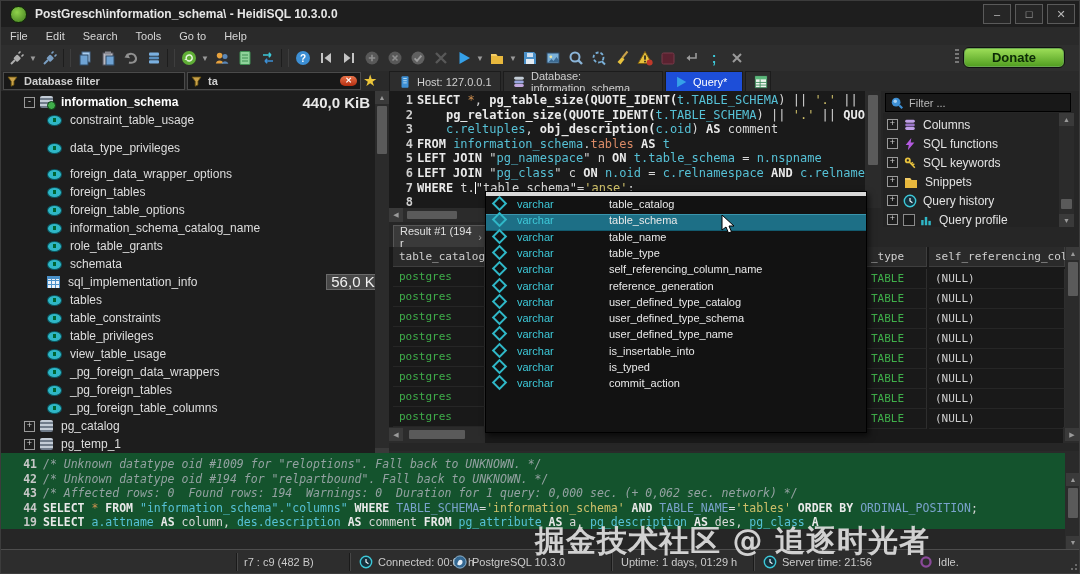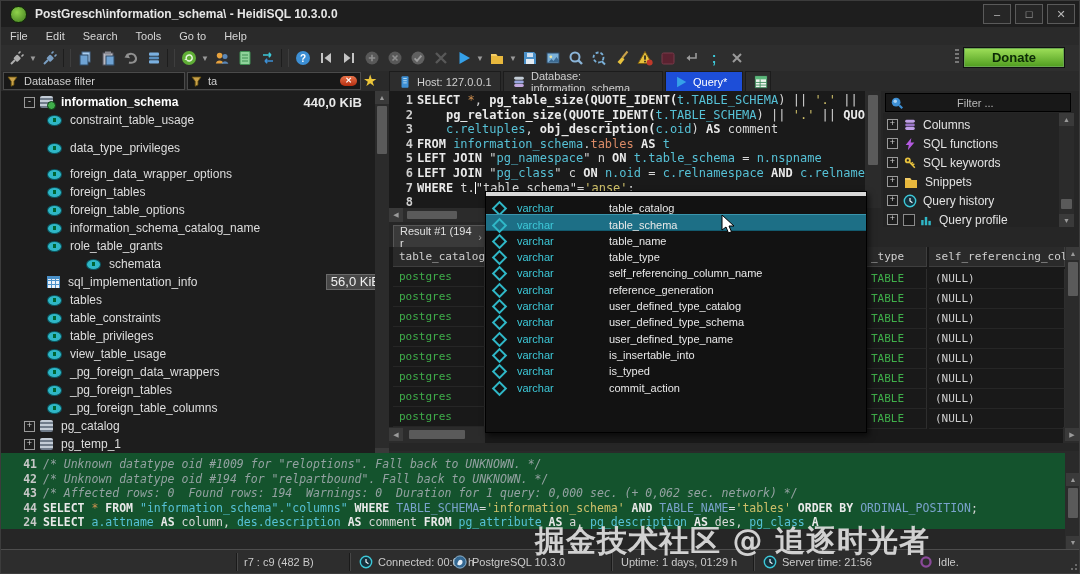--- a/index.html
+++ b/index.html
@@ -19,41 +19,41 @@
 
   
   #menubar{left:0;top:26px;width:1080px;height:18px;display:flex;align-items:center;background:#2a2a2a;}
   .menuitem{padding:1px 9px;color:#d6d6d6;}
 
   
   #toolbar{left:0;top:44px;width:1080px;height:26px;background:#2e2e2e;display:flex;align-items:center;padding-left:4px;box-sizing:border-box;}
   .tbtn{width:23px;height:22px;display:flex;align-items:center;justify-content:center;border-radius:2px;}
   .tsep{width:6px;height:18px;border-left:1px solid #1d1d1d;border-right:1px solid #3e3e3e;margin:0 2px;}
   .tcaret{width:10px;height:22px;display:flex;align-items:center;justify-content:center;color:#9a9a9a;font-size:8px;}
-  #donate{position:absolute;right:16px;top:2px;width:100px;height:19px;border:1px solid #111;border-radius:0;
+  #donate{position:absolute;right:16px;top:2px;width:100px;height:19px;border:1px solid #111;border-radius:6px;
           background:linear-gradient(#9fe05a,#4f9c1f);color:#0c2a05;font-weight:bold;font-size:13px;
           display:flex;align-items:center;justify-content:center;box-shadow:0 0 0 1px #6aa84f inset;}
   #donategrip{position:absolute;right:122px;top:4px;width:4px;height:16px;
           background:repeating-linear-gradient(#777 0 2px,transparent 2px 4px);}
 
   
   #filtrow{left:0;top:70px;width:1080px;height:20px;background:#2a2a2a;}
   .finput{position:absolute;top:1px;height:16px;background:#181818;border:1px solid #4a4a4a;display:flex;align-items:center;color:#cfcfcf;}
-  .finput .txt{padding-left:3px;}
+  .finput .txt{padding-left:3px;font-weight:bold;}
   #clearbadge{position:absolute;right:3px;top:3px;width:17px;height:10px;border-radius:5px;background:linear-gradient(#e8734a,#b52e10);display:flex;align-items:center;justify-content:center;color:#fff;font-size:8px;font-weight:bold;line-height:1;}
   #star{position:absolute;left:362px;top:0px;color:#ecc63a;font-size:16px;}
   .tab{position:absolute;top:0;height:20px;background:#2d2d2d;border:1px solid #1c1c1c;border-bottom:none;display:flex;align-items:center;gap:5px;padding:0 8px;box-sizing:border-box;color:#cfcfcf;}
   .tab.active{background:#1d4ed8;color:#ffffff;}
 
   
   #tree{left:0;top:90px;width:374px;height:370px;background:#1d1d1d;overflow:hidden;}
   .trow{position:absolute;left:0;width:374px;height:18px;display:flex;align-items:center;}
   .trow .lbl{color:#dedede;font-size:12px;}
   .trow .lbl.root{font-weight:bold;color:#fff;}
-  .tsize{position:absolute;right:36px;color:#e8e8e8;font-size:13px;}
+  .tsize{position:absolute;right:28px;color:#e8e8e8;font-size:15px;}
   .tsizebox{background:#474747;border:1px solid #6a6a6a;padding:0 4px;line-height:14px;color:#f0f0f0;}
   .expbox{width:9px;height:9px;border:1px solid #9a9a9a;background:#1d1d1d;color:#cfcfcf;font-size:9px;line-height:7px;text-align:center;margin-right:5px;flex:none;}
   .eye{width:13px;height:9px;border-radius:50%;background:radial-gradient(circle at 50% 45%,#063 0 2px,#2fb7c7 2px);flex:none;margin-right:8px;border:1px solid #0b5a64;}
   .stack{width:13px;height:12px;background:repeating-linear-gradient(#c3ccd6 0 2.5px,#707c8a 2.5px 4px);border-radius:2px;flex:none;margin-right:8px;}
   .stack.root{position:relative;}
   .stack.root::after{content:"";position:absolute;right:-3px;bottom:-2px;width:7px;height:7px;border-radius:50%;background:#3fae4a;border:1px solid #0d3a14;}
   .gridico{width:13px;height:12px;flex:none;margin-right:8px;background:
      linear-gradient(#4a90c8 0 3px,transparent 3px),
      repeating-linear-gradient(90deg,#4a90c8 0 1px,transparent 1px 4px),
      repeating-linear-gradient(#4a90c8 0 1px,transparent 1px 4px),#e8f0f8;}
@@ -86,28 +86,28 @@
   .gcell{position:absolute;height:20px;display:flex;align-items:center;padding-left:6px;box-sizing:border-box;border-bottom:1px solid #262626;border-right:1px solid #2e2e2e;font-size:11px;}
   .green{color:#3fae4a;}
   .nullv{color:#cfcfcf;}
   #gridvscroll{left:1064px;top:246px;width:16px;height:196px;background:#2b2b2b;}
   #gridhscroll{left:388px;top:426px;width:96px;height:16px;background:#2b2b2b;}
   #gridright{left:1062px;top:426px;width:18px;height:16px;background:#2b2b2b;}
 
   
   #drop{left:484px;top:190px;width:380px;height:240px;background:#121212;border:1px solid #000;box-shadow:2px 3px 6px rgba(0,0,0,.6);overflow:hidden;}
   #droptop{position:absolute;left:0;top:0;width:380px;height:4px;background:#d8d8d8;}
-  .drow{position:absolute;left:0;width:380px;height:16.3px;display:flex;align-items:flex-end;}
+  .drow{position:absolute;left:0;width:380px;height:16.3px;display:flex;align-items:flex-start;}
   .drow.sel{background:#1d6f86;box-shadow:0 1px 0 #3a95ad inset,0 -1px 0 #125a6e inset;}
   .dia{width:7px;height:7px;border:2px solid #2fb7c7;transform:rotate(45deg);margin:0 12px 0 8px;flex:none;}
   .dtype{width:92px;color:#3dc8d8;}
   .dname{color:#e8e8e8;}
 
   
-  #rfilter{left:884px;top:92px;width:184px;height:17px;background:#181818;border:1px solid #000;display:flex;align-items:center;color:#b8b8b8;gap:48px;}
+  #rfilter{left:884px;top:92px;width:184px;height:17px;background:#181818;border:1px solid #000;display:flex;align-items:center;color:#b8b8b8;}
   #rtree{left:882px;top:112px;width:176px;height:114px;background:#232323;overflow:hidden;}
   .rrow{position:absolute;left:0;width:176px;height:19px;display:flex;align-items:center;}
   .rrow .lbl{color:#e2e2e2;font-size:12px;margin-left:6px;}
   .cb{width:10px;height:10px;border:1px solid #8a8a8a;background:#1a1a1a;margin-right:4px;flex:none;}
   #rvscroll{left:1058px;top:112px;width:15px;height:114px;background:#2b2b2b;}
 
   
   #bfilter{left:388px;top:450px;width:692px;height:22px;background:#2a2a2a;display:flex;align-items:center;}
   #bfx{color:#8a8a8a;margin-left:26px;font-size:10px;}
   #bflabel{margin-left:22px;color:#cccccc;}
@@ -440,21 +440,21 @@
         <span class="lbl">foreign_tables</span>
       </div>
       <div class="trow" style="top: 128px; padding-left: 46px;">
         <span class="eye"></span>
         <span class="lbl">information_schema_catalog_name</span>
       </div>
       <div class="trow" style="top: 146px; padding-left: 46px;">
         <span class="eye"></span>
         <span class="lbl">role_table_grants</span>
       </div>
-      <div class="trow" style="top: 164px; padding-left: 46px; margin-left: 39px;">
+      <div class="trow" style="top: 164px; padding-left: 46px;">
         <span class="eye"></span>
         <span class="lbl">schemata</span>
       </div>
       <div class="trow" style="top: 182px; padding-left: 46px;">
         <span class="gridico"></span>
         <span class="lbl">sql_implementation_info</span>
         <span class="tsize tsizebox">56,0 KiB</span>
       </div>
       <div class="trow" style="top: 200px; padding-left: 46px;">
         <span class="eye"></span>
@@ -762,21 +762,21 @@
       </div>
       <div class="lline" style="top: 33.2px;">
         <div class="lgut">43</div>
         <div class="lcode pre"><span class="c pre">/* Affected rows: 0  Found rows: 194  Warnings: 0  Duration for 1 query: 0,000 sec. (+ 0,062 sec. network) */</span></div>
       </div>
       <div class="lline" style="top: 47.8px;">
         <div class="lgut">44</div>
         <div class="lcode pre"><span class="k pre">SELECT </span><span class="o pre">* </span><span class="k pre">FROM </span><span class="i pre">"information_schema"."columns"</span><span class="p pre"> </span><span class="k pre">WHERE </span><span class="b pre">TABLE_SCHEMA</span><span class="p pre">=</span><span class="s pre">'information_schema'</span><span class="p pre"> </span><span class="k pre">AND </span><span class="b pre">TABLE_NAME</span><span class="p pre">=</span><span class="s pre">'tables'</span><span class="p pre"> </span><span class="k pre">ORDER BY </span><span class="b pre">ORDINAL_POSITION</span><span class="p pre">;</span></div>
       </div>
       <div class="lline" style="top: 62.4px;">
-        <div class="lgut">24</div>
+        <div class="lgut">19</div>
         <div class="lcode pre"><span class="k pre">SELECT </span><span class="i pre">a.attname</span><span class="p pre"> </span><span class="k pre">AS </span><span class="p pre">column, </span><span class="i pre">des.description</span><span class="p pre"> </span><span class="k pre">AS </span><span class="p pre">comment </span><span class="k pre">FROM </span><span class="i pre">pg_attribute</span><span class="p pre"> </span><span class="k pre">AS </span><span class="p pre">a, </span><span class="i pre">pg_description</span><span class="p pre"> </span><span class="k pre">AS </span><span class="p pre">des, </span><span class="i pre">pg_class</span><span class="p pre"> </span><span class="k pre">A</span></div>
       </div>
     </div>
   <div id="logvscroll" class="abs">
     <div class="sbtn" style="left:1px;top:0;">▲</div>
     <div class="sthumb" style="left:3px;top:15px;width:10px;height:30px;"></div>
     <div class="sbtn" style="left:1px;top:63px;">▼</div>
   </div>
 
   <div id="status" class="abs">

